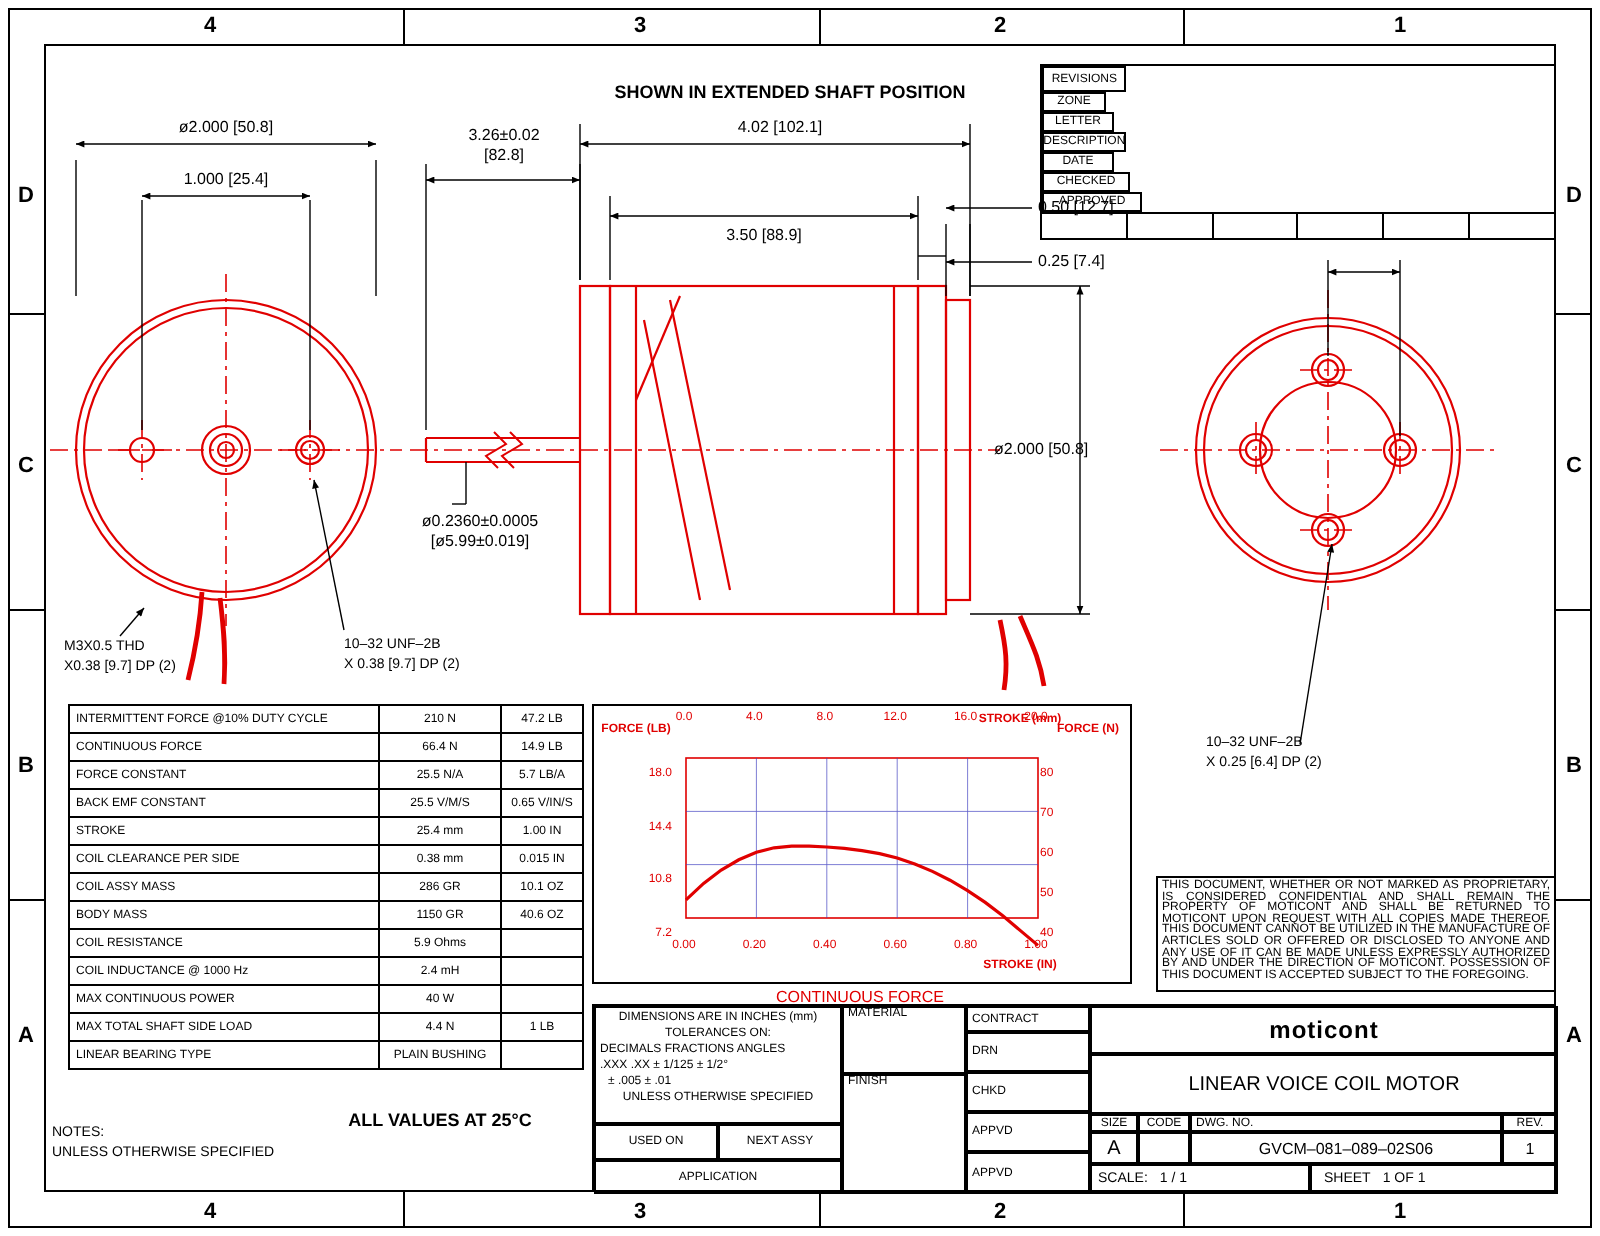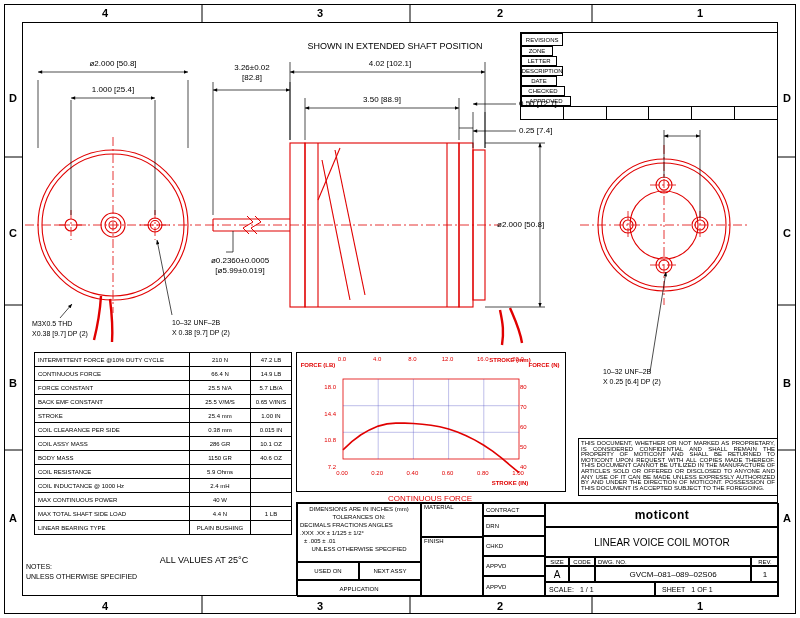--- a/index.html
+++ b/index.html
@@ -5,21 +5,21 @@
   html,body{margin:0;padding:0;background:#fff;}
   body{width:800px;height:618px;font-family:"Liberation Sans",sans-serif;color:#000;}
   #sheet{position:relative;width:800px;height:618px;overflow:hidden;background:#fff;}
   .abs{position:absolute;}
   .bdr{box-sizing:border-box;border:1px solid #000;}
   .ctr{display:flex;align-items:center;justify-content:center;text-align:center;}
   .lft{display:flex;align-items:center;justify-content:flex-start;}
   .t6{font-size:6px;}
   .t7{font-size:7px;}
   .t8{font-size:8px;}
-  .t9{font-size:9px;}
+  .t9{font-size:9px;font-weight:bold;}
   .t10{font-size:10px;}
   .t12{font-size:12px;}
   .red{color:#e00000;}
   .bold{font-weight:bold;}
   svg{display:block;}
   .zoneLbl{font-size:11px;font-weight:bold;}
   table{border-collapse:collapse;}
 </style>
 </head>
 <body>
@@ -232,21 +232,21 @@
       <line x1="666" y1="272" x2="650" y2="372" marker-start="url(#arS)"></line>
     </g>
   </svg>
 
   <div class="abs ctr t8" style="left:58px;top:58px;width:110px;height:11px;">ø2.000  [50.8]</div>
   <div class="abs ctr t8" style="left:68px;top:84px;width:90px;height:11px;">1.000  [25.4]</div>
 
   <div class="abs ctr t8" style="left:209px;top:61px;width:86px;height:24px;white-space:pre-line;line-height:10px;">3.26±0.02
 [82.8]</div>
   <div class="abs ctr t8" style="left:340px;top:58px;width:100px;height:11px;">4.02  [102.1]</div>
-  <div class="abs ctr t8" style="left:332px;top:94px;width:100px;height:11px;">3.50  [88.9]</div>
+  <div class="abs ctr t8" style="left:332px;top:112px;width:100px;height:11px;">3.50  [88.9]</div>
   <div class="abs lft t8" style="left:519px;top:98px;width:90px;height:11px;">0.50  [12.7]</div>
   <div class="abs lft t8" style="left:519px;top:125px;width:90px;height:11px;">0.25  [7.4]</div>
 
 
   <div class="abs ctr t8" style="left:180px;top:254px;width:120px;height:24px;white-space:pre-line;line-height:10px;">ø0.2360±0.0005
 [ø5.99±0.019]</div>
   <div class="abs lft t8" style="left:497px;top:219px;width:110px;height:11px;">ø2.000  [50.8]</div>
 
   <div class="abs lft t7" style="left:32px;top:318px;width:130px;height:22px;white-space:pre-line;line-height:10px;">M3X0.5 THD
 X0.38  [9.7]  DP (2)</div>
@@ -319,21 +319,21 @@
             <td class="t6" style="border: 1px solid rgb(0, 0, 0); text-align: center;">1 LB</td>
           </tr>
           <tr style="height: 14px;">
             <td class="t6" style="border: 1px solid rgb(0, 0, 0); padding-left: 3px; width: 150px;">LINEAR BEARING TYPE</td>
             <td class="t6 " style="border: 1px solid rgb(0, 0, 0); text-align: center; width: 58px;">PLAIN BUSHING</td>
             <td class="t6" style="border: 1px solid rgb(0, 0, 0); text-align: center;"></td>
           </tr>
         </tbody>
     </table>
   </div>
-  <div class="abs ctr t9" style="left:134px;top:554px;width:140px;height:12px;text-align:right;">ALL VALUES AT 25°C</div>
+  <div class="abs ctr t9" style="left:150px;top:554px;width:140px;height:12px;text-align:right;">ALL VALUES AT 25°C</div>
   <div class="abs lft t7" style="left:26px;top:561px;width:60px;height:10px;">NOTES:</div>
   <div class="abs lft t7" style="left:26px;top:571px;width:180px;height:10px;">UNLESS OTHERWISE SPECIFIED</div>
 
   <div class="abs bdr" style="left:296px;top:352px;width:270px;height:140px;border:1px solid #000;background:#fff;">
     <svg width="268" height="138" viewBox="0 0 268 138">
 
       <rect x="46" y="26" width="176" height="80" fill="#fff" stroke="#e00000" stroke-width="0.8"></rect>
       <g stroke="#4040c0" stroke-width="0.4" opacity="0.85">
         <line x1="81.2" y1="26" x2="81.2" y2="106"></line>
         <line x1="116.4" y1="26" x2="116.4" y2="106"></line>

